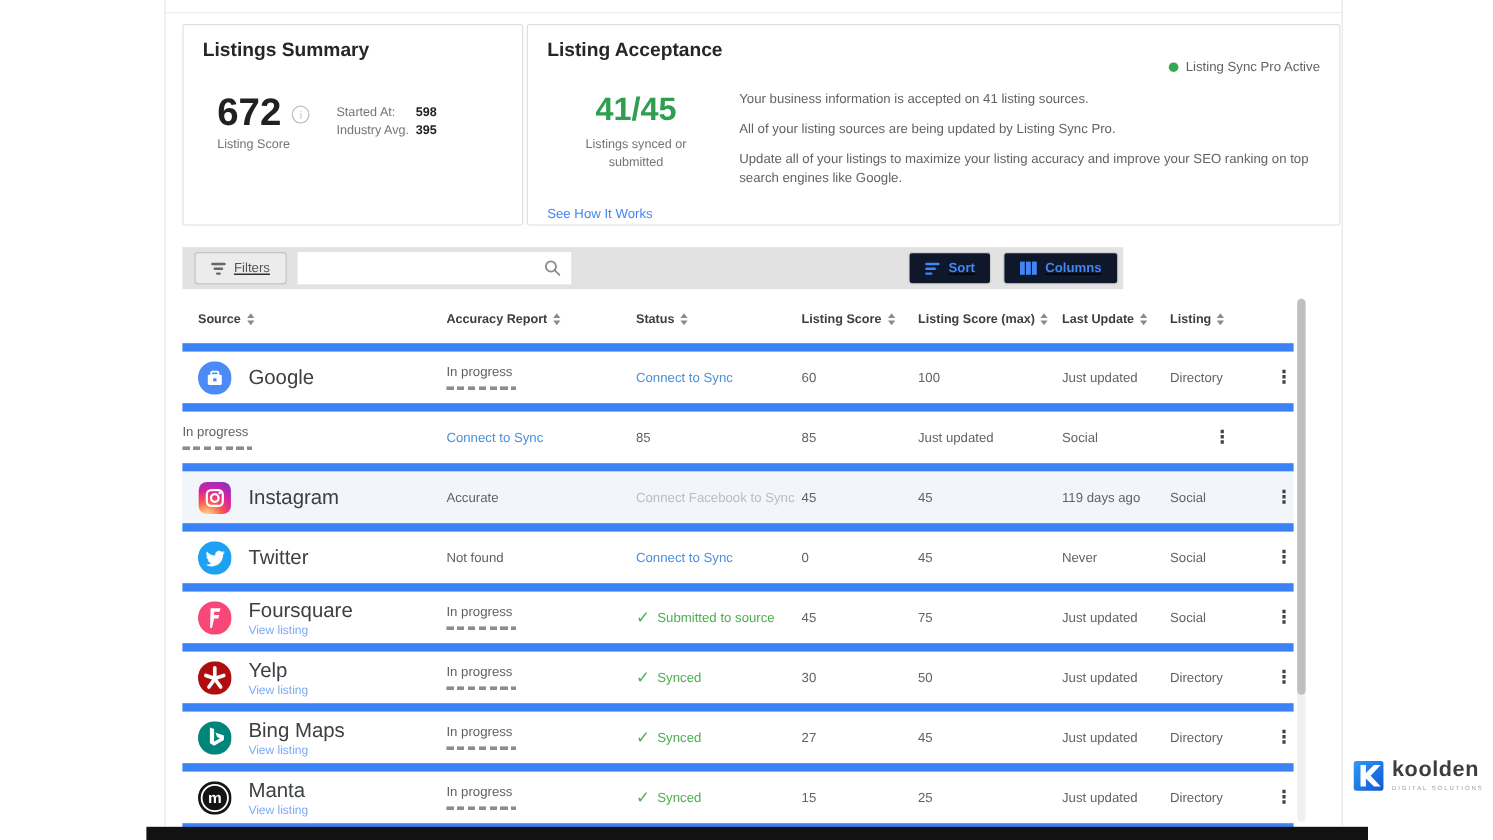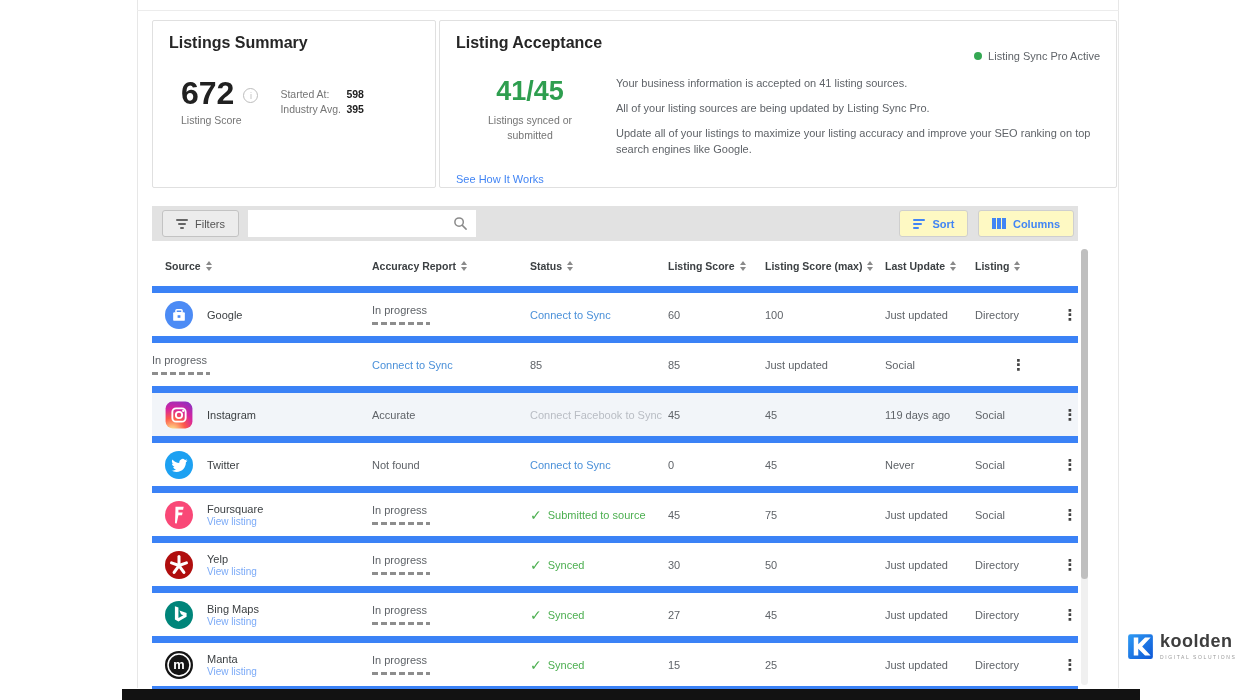--- a/index.html
+++ b/index.html
@@ -37,26 +37,26 @@
   .acc-body { display:flex; margin-top:14px; }
   .ratio-block { width:148px; text-align:center; flex-shrink:0; }
   .big-ratio { font-size:27px; font-weight:bold; color:#2e9e4f; }
   .ratio-caption { font-size:10.5px; color:#757575; margin:6px auto 0; width:110px; line-height:1.4; }
   .acc-text-block { margin-left:12px; width:508px; }
   .acc-text-block p { font-size:11px; color:#5f6368; line-height:1.45; margin-bottom:9px; }
   .see-how { padding-right:36px; margin-top:2px; }
   .see-how a { font-size:11px; color:#4285f4; text-decoration:none; }
 
   
-  .toolbar { position:absolute; left:152px; top:206px; width:926px; height:35px;
-    background:#e2e2e2; display:flex; align-items:center; padding:0 4px 0 10px; }
+  .toolbar { position:absolute; left:152px; top:206px; width:784px; height:35px;
+    background:#e2e2e2; display:flex; align-items:center; padding:0 4px 0 10px;text-decoration:underline; }
   .btn { display:inline-flex; align-items:center; gap:7px; border:1px solid #c3c3c3;
     border-radius:3px; background:#ececec; font-size:11px; color:#555; padding:0 13px;
     height:27px; cursor:pointer; }
-  .btn-blue { color:#4285f4; background:#fef9c3; border-color:#cfcfcf; font-weight:bold; }
+  .btn-blue { color:#4285f4; background:#0f172a; border-color:#cfcfcf; font-weight:bold; }
   .filter-icon { display:inline-flex; flex-direction:column; align-items:center; gap:2px; }
   .filter-icon i { display:block; height:2px; background:#666; border-radius:1px; }
   .filter-icon i:nth-child(1){width:12px} .filter-icon i:nth-child(2){width:8px} .filter-icon i:nth-child(3){width:4px}
   .sort-icon { display:inline-flex; flex-direction:column; align-items:flex-start; gap:2px; }
   .sort-icon i { display:block; height:2px; background:#4285f4; border-radius:1px; }
   .sort-icon i:nth-child(1){width:12px} .sort-icon i:nth-child(2){width:9px} .sort-icon i:nth-child(3){width:6px}
   .cols-icon { display:inline-flex; gap:1.5px; }
   .cols-icon i { display:block; width:3.5px; height:11px; background:#4285f4; }
   .searchbox { position:relative; margin-left:9px; width:228px; height:27px; background:#fff; }
   .searchbox input { width:100%; height:100%; border:none; outline:none; padding:0 30px 0 10px;
@@ -75,21 +75,21 @@
   .sort-arrows { display:inline-flex; flex-direction:column; gap:2px; }
   .sort-arrows i { width:0; height:0; border-left:3px solid transparent; border-right:3px solid transparent; }
   .arrow-up { border-bottom:4px solid #8a8a8a; }
   .arrow-down { border-top:4px solid #8a8a8a; }
 
   .brow { height:50px; }
   .brow.hl { background:#f2f5f9; }
   .source-cell { display:flex; align-items:center; gap:14px; padding-left:13px; }
   .src-icon { width:28px; height:28px; flex-shrink:0; display:block; }
   .src-text { display:flex; flex-direction:column; gap:1px; }
-  .src-name { font-size:11px; color:#3c4043; }
+  .src-name { font-size:17px; color:#3c4043; }
   .view-listing { font-size:10px; color:#7baaf7; text-decoration:none; cursor:pointer; }
   .acc-cell { display:flex; flex-direction:column; justify-content:center; align-items:flex-start; gap:6px; }
   .acc-text { font-size:11px; color:#5f6368; }
   .acc-dashes { width:58px; height:3px;
     background:repeating-linear-gradient(to right,#8d8d8d 0 6px,transparent 6px 9px); }
   .status-cell { font-size:11px; }
   .status-link { color:#4a90d9; text-decoration:none; cursor:pointer; }
   .status-muted { color:#b9bdc4; }
   .status-check { display:inline-flex; align-items:center; gap:6px; color:#4caf50; }
   .check-glyph { color:#4caf50; font-size:14px; font-weight:bold; }

